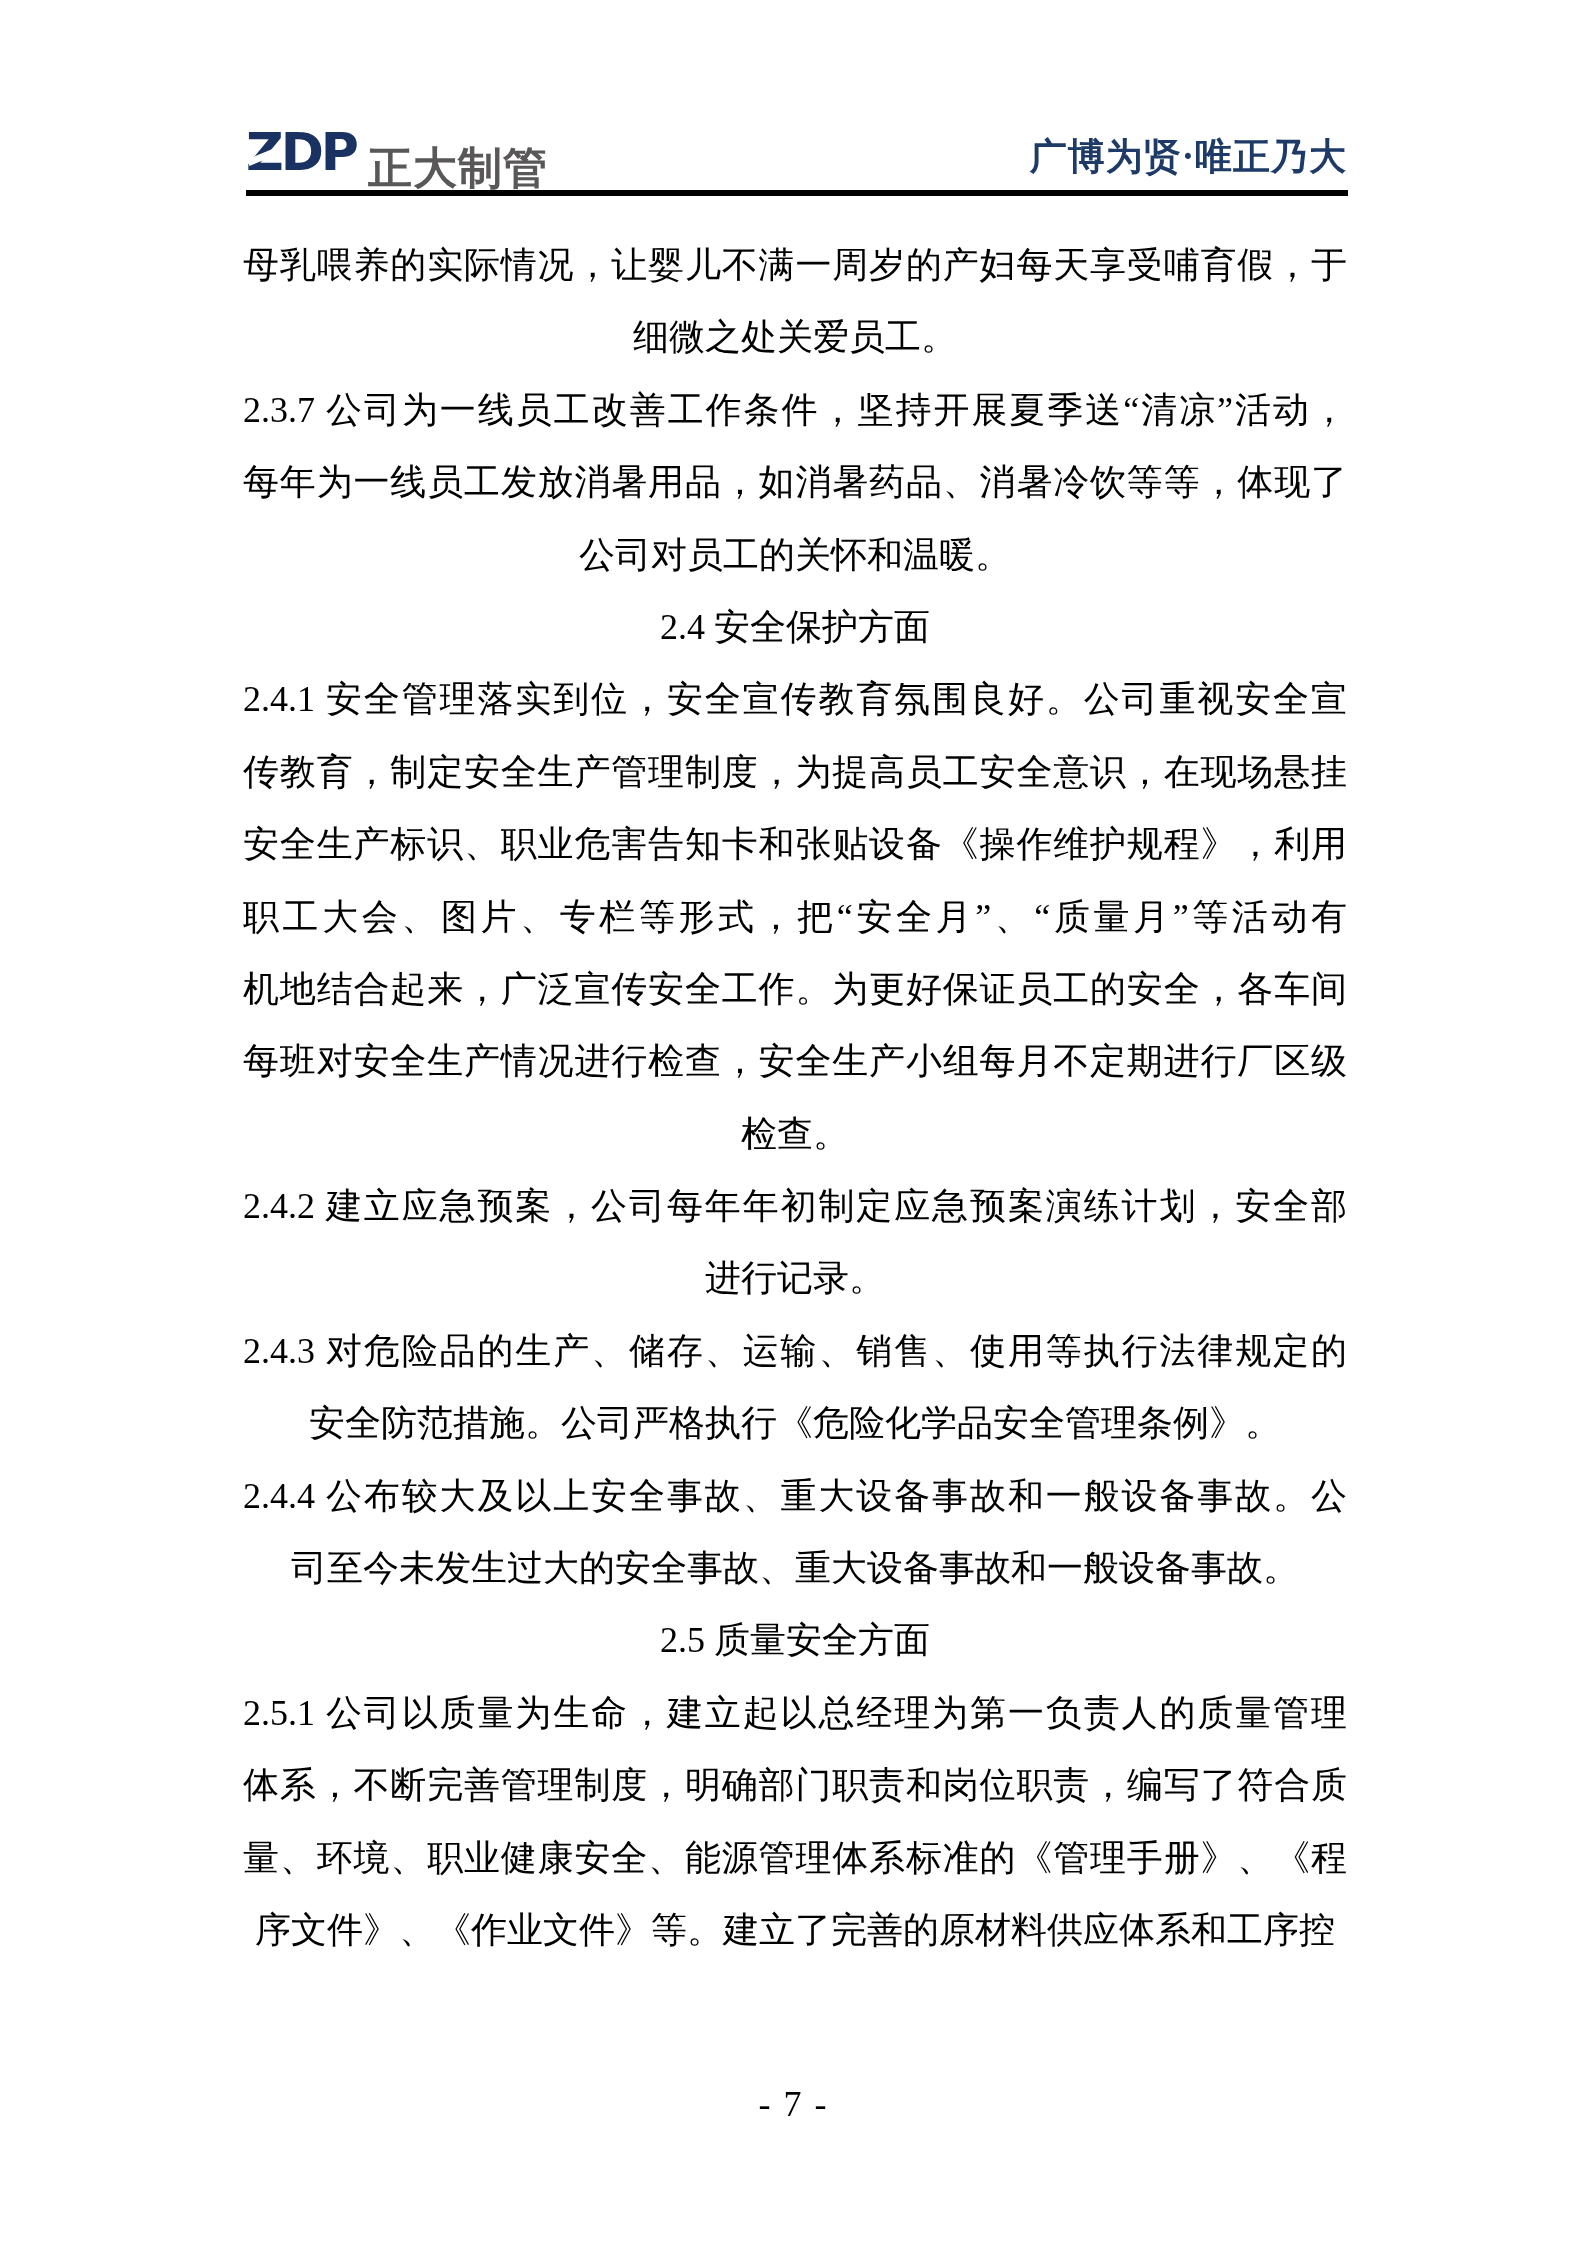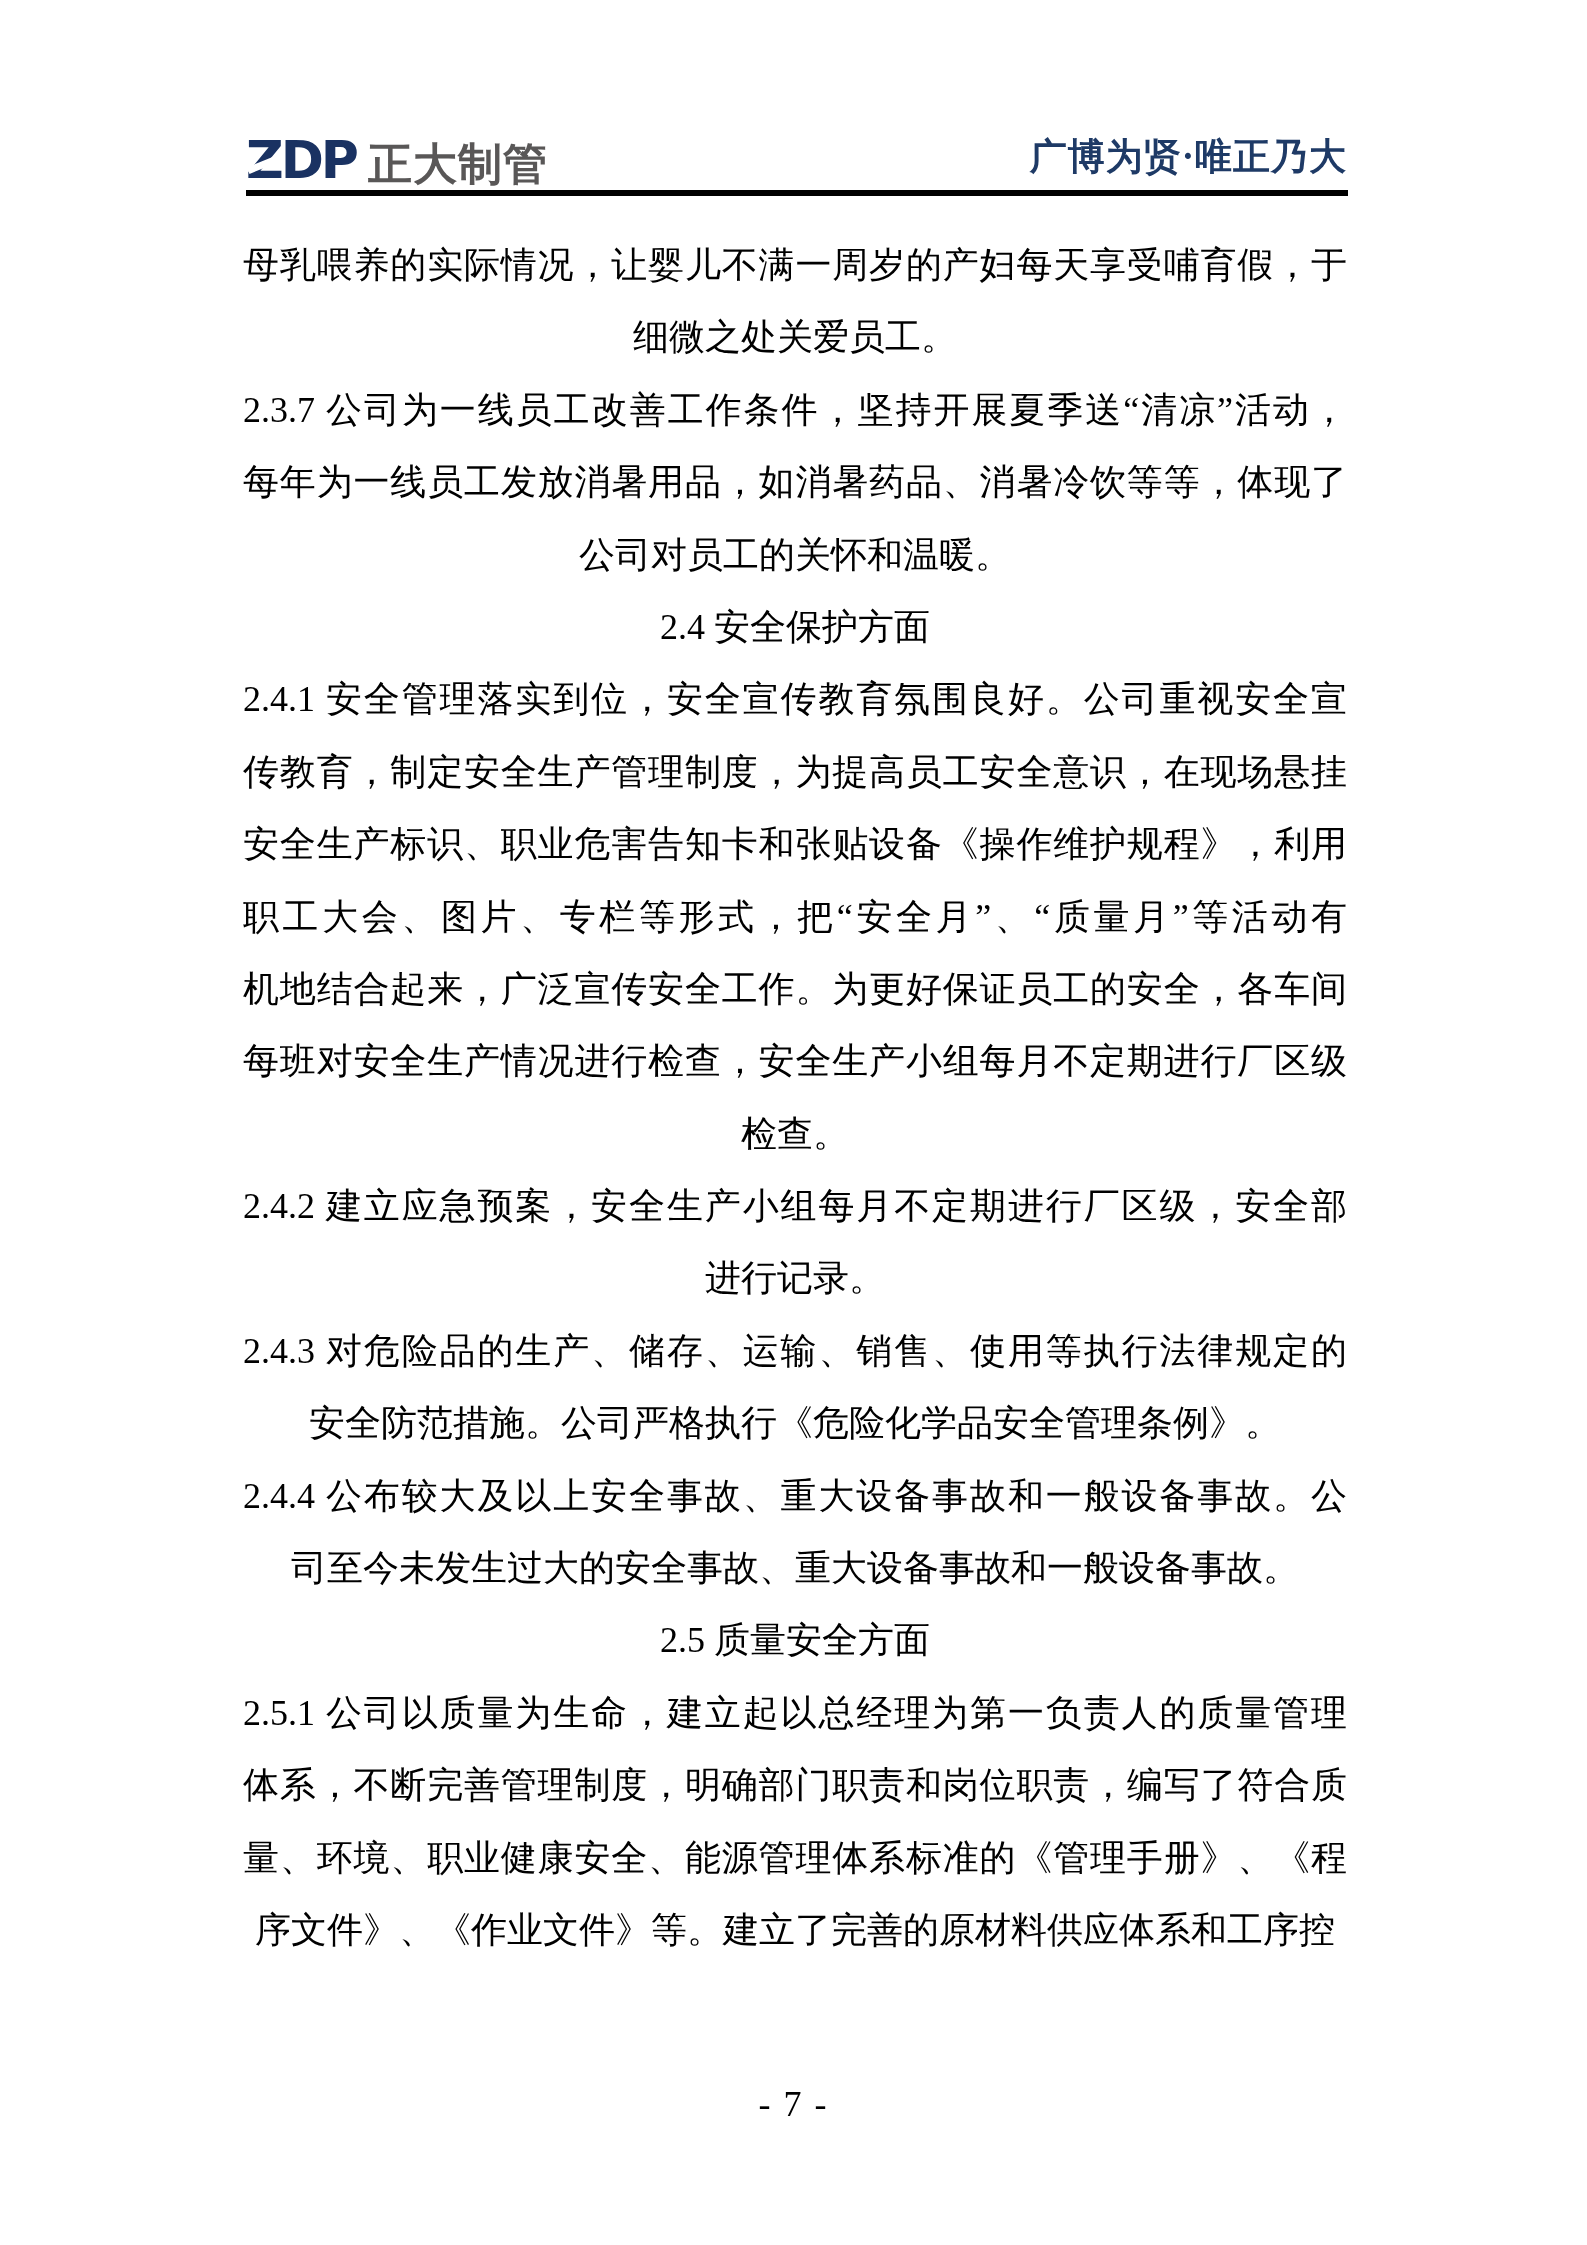--- a/index.html
+++ b/index.html
@@ -14,21 +14,21 @@
     color: #000;
   }
 
   
   .logo {
     position: absolute;
     left: 246px;
     top: 126px;
     height: 60px;
     display: flex;
-    align-items: flex-end;
+    align-items: flex-start;
     white-space: nowrap;
   }
   .logo-zdp {
     position: relative;
     font-family: "DejaVu Sans", sans-serif;
     font-weight: bold;
     font-size: 52px;
     line-height: 1;
     letter-spacing: -3px;
     display: inline-block;
@@ -125,21 +125,21 @@
       <div class="line fill">每年为一线员工发放消暑用品，如消暑药品、消暑冷饮等等，体现了</div>
       <div class="line">公司对员工的关怀和温暖。</div>
       <div class="line">2.4 安全保护方面</div>
       <div class="line fill">2.4.1 安全管理落实到位，安全宣传教育氛围良好。公司重视安全宣</div>
       <div class="line fill">传教育，制定安全生产管理制度，为提高员工安全意识，在现场悬挂</div>
       <div class="line fill">安全生产标识、职业危害告知卡和张贴设备《操作维护规程》，利用</div>
       <div class="line fill">职工大会、图片、专栏等形式，把“安全月”、“质量月”等活动有</div>
       <div class="line fill">机地结合起来，广泛宣传安全工作。为更好保证员工的安全，各车间</div>
       <div class="line fill">每班对安全生产情况进行检查，安全生产小组每月不定期进行厂区级</div>
       <div class="line">检查。</div>
-      <div class="line fill">2.4.2 建立应急预案，安全生产小组每月不定期进行厂区级，安全部</div>
+      <div class="line fill">2.4.2 建立应急预案，公司每年年初制定应急预案演练计划，安全部</div>
       <div class="line">进行记录。</div>
       <div class="line fill">2.4.3 对危险品的生产、储存、运输、销售、使用等执行法律规定的</div>
       <div class="line">安全防范措施。公司严格执行《危险化学品安全管理条例》。</div>
       <div class="line fill">2.4.4 公布较大及以上安全事故、重大设备事故和一般设备事故。公</div>
       <div class="line">司至今未发生过大的安全事故、重大设备事故和一般设备事故。</div>
       <div class="line">2.5 质量安全方面</div>
       <div class="line fill">2.5.1 公司以质量为生命，建立起以总经理为第一负责人的质量管理</div>
       <div class="line fill">体系，不断完善管理制度，明确部门职责和岗位职责，编写了符合质</div>
       <div class="line fill">量、环境、职业健康安全、能源管理体系标准的《管理手册》、《程</div>
       <div class="line">序文件》、《作业文件》等。建立了完善的原材料供应体系和工序控</div>

